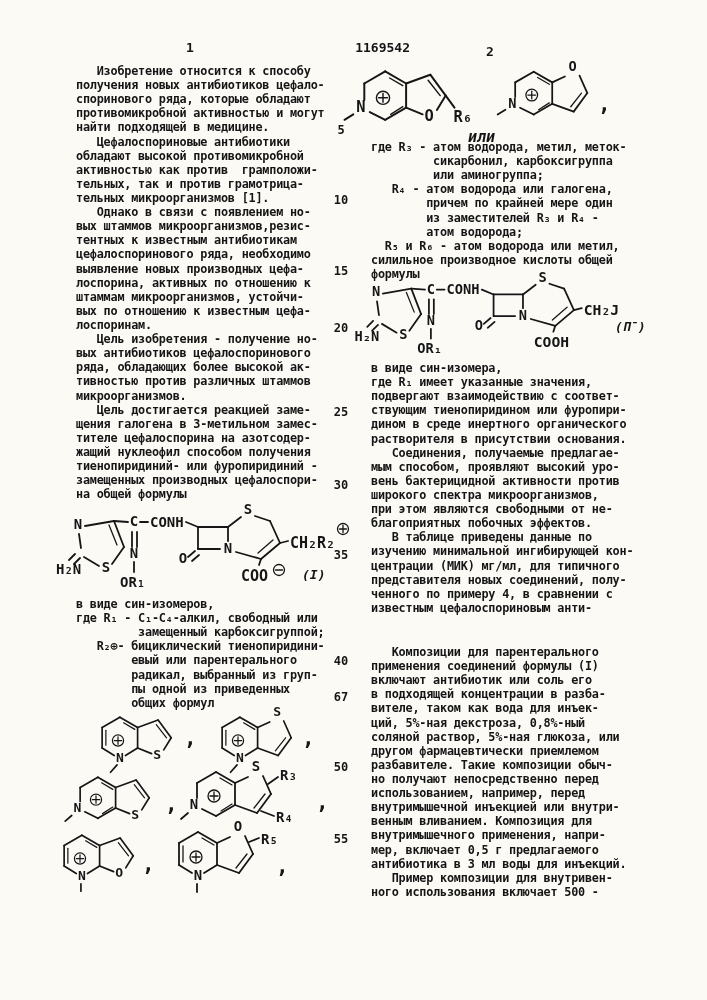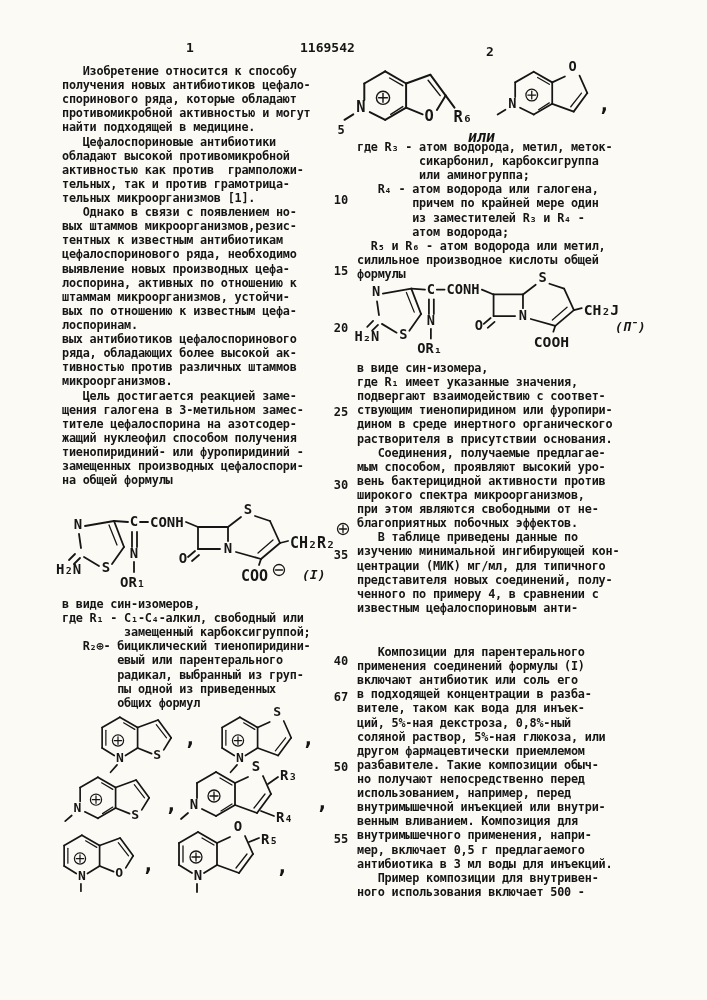--- a/index.html
+++ b/index.html
@@ -1,19 +1,19 @@
 <!DOCTYPE html>
 <html><head>
 <meta charset="utf-8">
 <style>
   html,body{margin:0;padding:0;background:#888;}
   .page{position:relative;width:707px;height:1000px;background:#fbfaf5;
         font-family:"DejaVu Sans Mono", monospace;color:#151515;overflow:hidden;}
   .hdr{position:absolute;font-size:13px;font-weight:700;}
-  .textcol{position:absolute;font-size:11.8px;font-weight:700;letter-spacing:-0.2px;}
+  .textcol{position:absolute;font-size:11.8px;font-weight:700;letter-spacing:-0.2px;margin-left:14px;}
   .tline{white-space:pre;height:14.12px;line-height:14.12px;}
   .gutter{position:absolute;left:326px;top:0;width:30px;height:100%;}
   .gnum{position:absolute;left:0;width:100%;text-align:center;
         font-size:12px;font-weight:700;height:14px;line-height:14px;}
   .gnum:nth-child(1){top:123px}.gnum:nth-child(2){top:193px}
   .gnum:nth-child(3){top:264px}.gnum:nth-child(4){top:321px}
   .gnum:nth-child(5){top:405px}.gnum:nth-child(6){top:478px}
   .gnum:nth-child(7){top:548px}.gnum:nth-child(8){top:654px}
   .gnum:nth-child(9){top:690px}.gnum:nth-child(10){top:760px}
   .gnum:nth-child(11){top:832px}
@@ -25,21 +25,21 @@
   .bigcomma{position:absolute;font-size:21px;font-weight:700;}
   .orword{position:absolute;font-size:15px;font-weight:700;font-style:italic;}
   .flabel{font-style:italic;font-size:13px;}
 </style>
 </head>
 <body>
 
 <div class="page">
 
   <div class="hdr" style="left:186px;top:40px;">1</div>
-  <div class="hdr" style="left:300px;top:40px;width:110px;text-align:left;">1169542</div>
+  <div class="hdr" style="left:300px;top:40px;width:110px;text-align:right;">1169542</div>
   <div class="hdr" style="left:486px;top:44px;">2</div>
 
   <div class="gutter">
       <div class="gnum">5</div>
       <div class="gnum">10</div>
       <div class="gnum">15</div>
       <div class="gnum">20</div>
       <div class="gnum">25</div>
       <div class="gnum">30</div>
       <div class="gnum">35</div>
@@ -62,20 +62,21 @@
       <div class="tline">тельных микроорганизмов [1].</div>
       <div class="tline">   Однако в связи с появлением но-</div>
       <div class="tline">вых штаммов микроорганизмов,резис-</div>
       <div class="tline">тентных к известным антибиотикам</div>
       <div class="tline">цефалоспоринового ряда, необходимо</div>
       <div class="tline">выявление новых производных цефа-</div>
       <div class="tline">лоспорина, активных по отношению к</div>
       <div class="tline">штаммам микроорганизмов, устойчи-</div>
       <div class="tline">вых по отношению к известным цефа-</div>
       <div class="tline">лоспоринам.</div>
+      <div class="tline">   Цель изобретения - получение но-</div>
       <div class="tline">вых антибиотиков цефалоспоринового</div>
       <div class="tline">ряда, обладающих более высокой ак-</div>
       <div class="tline">тивностью против различных штаммов</div>
       <div class="tline">микроорганизмов.</div>
       <div class="tline">   Цель достигается реакцией заме-</div>
       <div class="tline">щения галогена в 3-метильном замес-</div>
       <div class="tline">тителе цефалоспорина на азотсодер-</div>
       <div class="tline">жащий нуклеофил способом получения</div>
       <div class="tline">тиенопиридиний- или фуропиридиний -</div>
       <div class="tline">замещенных производных цефалоспори-</div>

